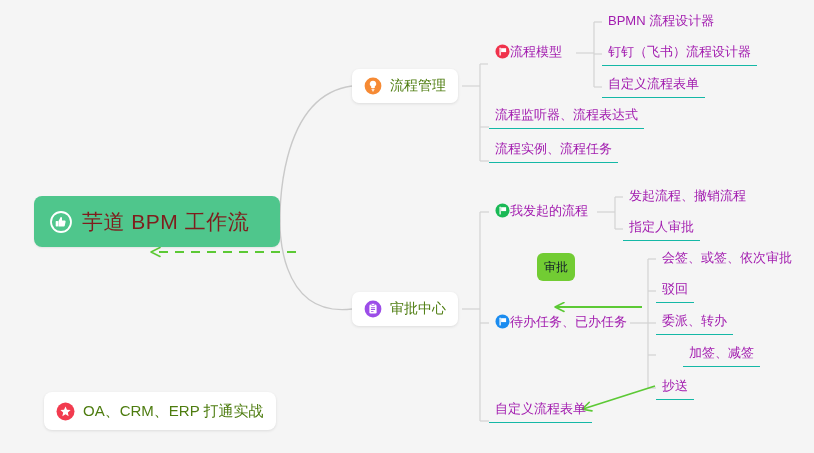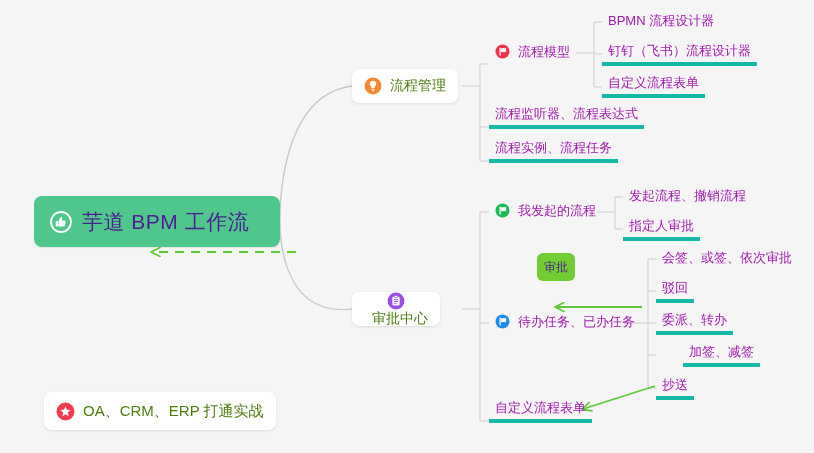--- a/index.html
+++ b/index.html
@@ -29,21 +29,21 @@
     width: 246px; height: 51px;
     background: #4FC68C;
     border-radius: 8px;
     display: flex;
     align-items: center;
     box-sizing: border-box;
     padding-left: 16px;
     box-shadow: 0 1px 2px rgba(0,0,0,0.07);
   }
   .root-label {
-    color: #4c1d95;
+    color: #7f1d1d;
     font-size: 21px;
     letter-spacing: 0.5px;
     margin-left: 10px;
     white-space: nowrap;
   }
 
   
   .card-node {
     position: absolute;
     background: #ffffff;
@@ -62,44 +62,44 @@
     white-space: nowrap;
   }
 
   
   .leaf-node {
     position: absolute;
     display: flex;
     align-items: center;
     white-space: nowrap;
     box-sizing: border-box;
-    border-bottom: 4px solid #14b8a6;
+    border-bottom: 1px solid #14b8a6;
     padding: 0 6px 3px 6px;
     height: 24px;
   }
   .leaf-label {
     font-size: 13px;
     color: #a21caf;
     white-space: nowrap;
   }
-  .leaf-node.with-icon .leaf-label { margin-left: 8px; }
+  .leaf-node.with-icon .leaf-label { }
   .leaf-node.no-rule { border-bottom: none; }
 
   
   .badge-node {
     position: absolute;
     background: #72CC33;
     border-radius: 6px;
     display: flex;
     align-items: center;
     justify-content: center;
     box-sizing: border-box;
   }
   .badge-label {
-    color: #4c1d95;
+    color: #0f172a;
     font-size: 12px;
     white-space: nowrap;
   }
 
   
   .ic {
     display: inline-flex;
     align-items: center;
     justify-content: center;
     flex: 0 0 auto;
@@ -182,21 +182,21 @@
         <circle cx="9" cy="9" r="8.4" fill="#F68A34"></circle>
         <path d="M9 3.7 A3.2 3.2 0 0 0 7.2 9.6 L7.2 11.1 L10.8 11.1 L10.8 9.6
                  A3.2 3.2 0 0 0 9 3.7 Z" fill="#ffffff"></path>
         <rect x="7.5" y="11.7" width="3" height="1.1" rx="0.55" fill="#ffffff"></rect>
         <rect x="7.9" y="13.3" width="2.2" height="1" rx="0.5" fill="#ffffff"></rect>
       </svg>
     </span>
     <span class="card-label">流程管理</span>
   </div>
 
-  <div class="card-node" style="left:352px; top:292px;flex-direction:column;">
+  <div class="card-node" style="left:352px; top:292px;">
     <span class="ic">
       <svg width="18" height="18" viewBox="0 0 18 18">
         <circle cx="9" cy="9" r="8.4" fill="#9C4DE8"></circle>
         <rect x="5.4" y="4.6" width="7.2" height="9" rx="1.3" fill="#ffffff"></rect>
         <rect x="7.3" y="3.4" width="3.4" height="2.1" rx="0.9" fill="#ffffff" stroke="#9C4DE8" stroke-width="0.7"></rect>
         <rect x="6.8" y="7.3" width="4.4" height="0.85" rx="0.4" fill="#9C4DE8"></rect>
         <rect x="6.8" y="9.1" width="4.4" height="0.85" rx="0.4" fill="#9C4DE8"></rect>
         <rect x="6.8" y="10.9" width="2.9" height="0.85" rx="0.4" fill="#9C4DE8"></rect>
       </svg>
     </span>

